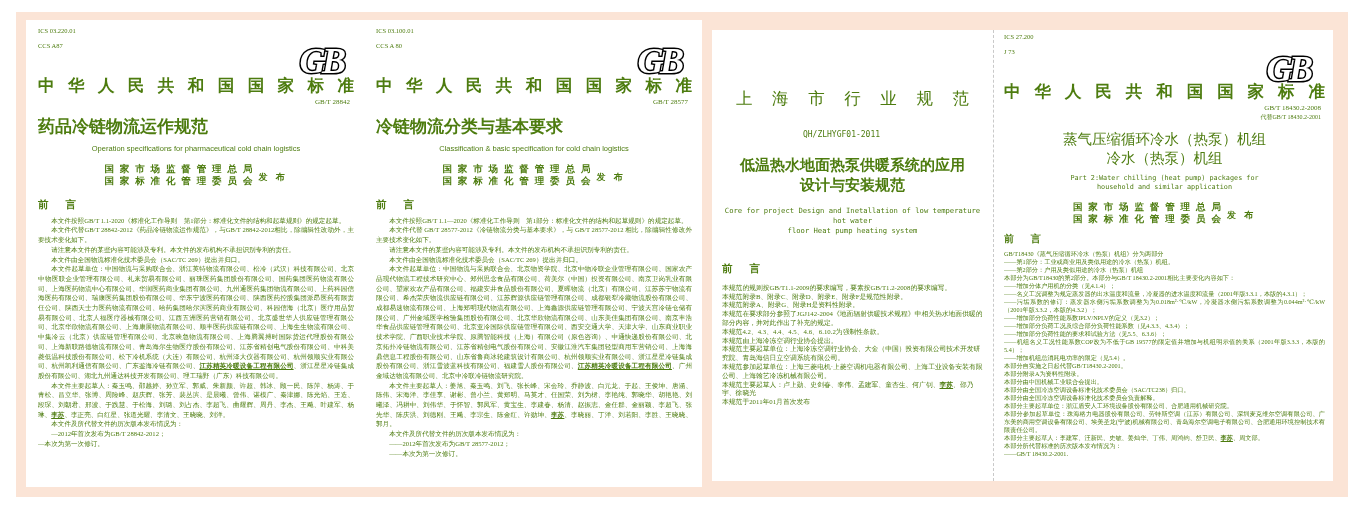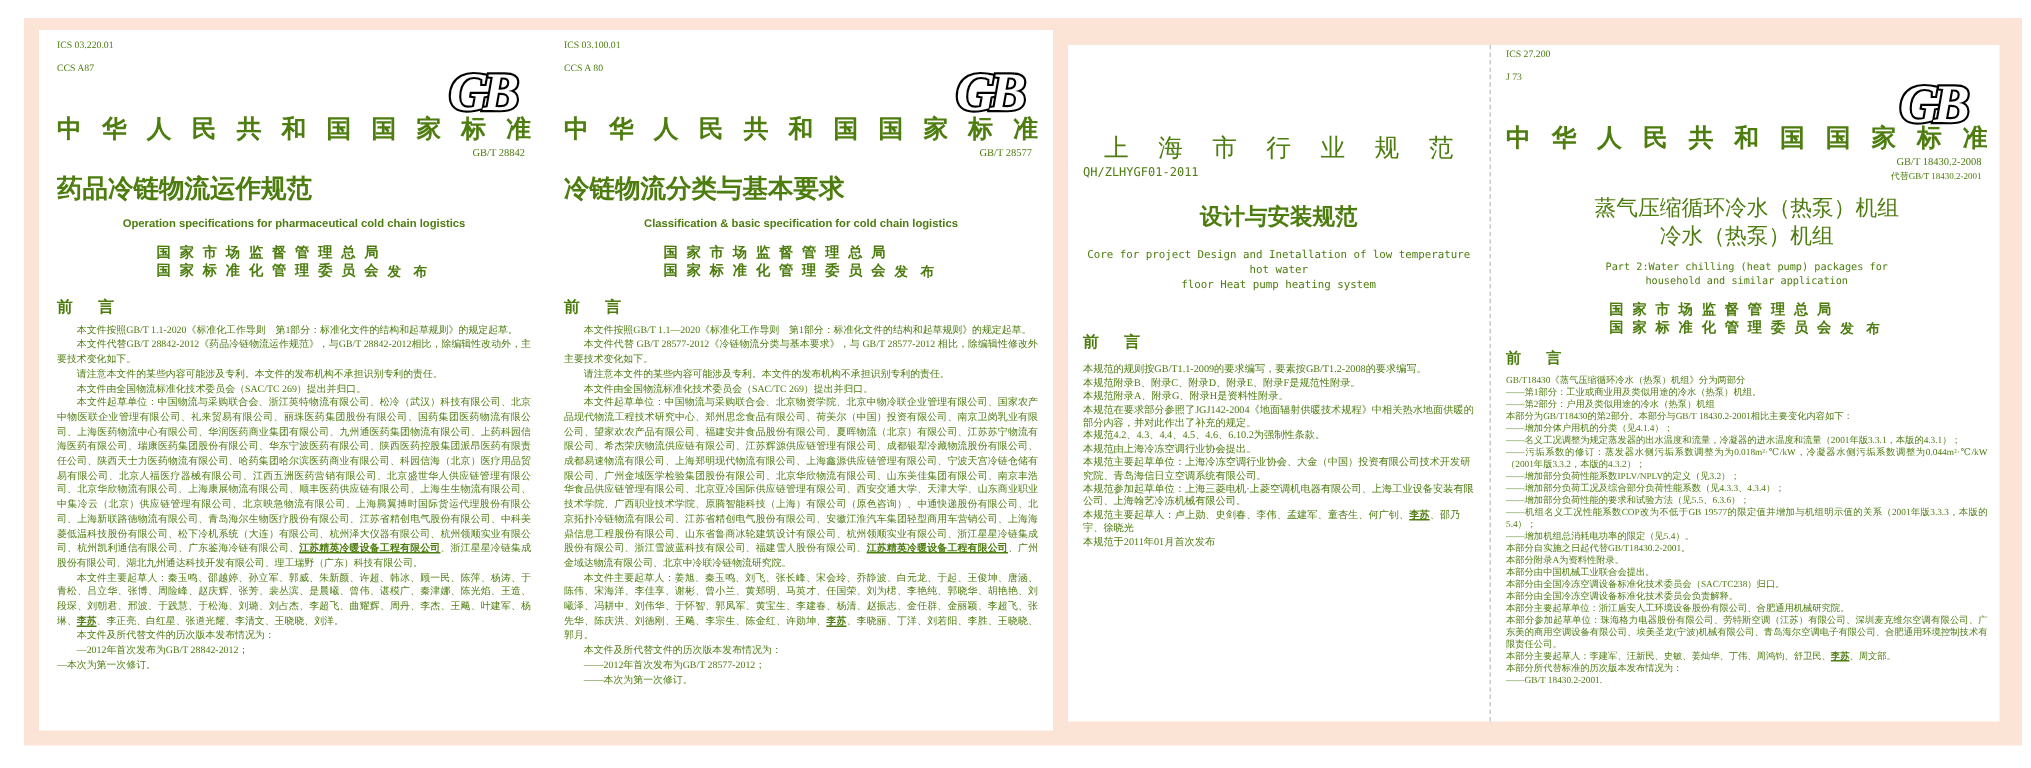--- a/index.html
+++ b/index.html
@@ -21,41 +21,41 @@
               font-weight:bold;font-size:16.5px;text-align:justify;text-align-last:justify;
               letter-spacing:0;line-height:1.15;}
   .std-no{font-family:"Liberation Serif","DejaVu Serif",serif;font-size:7px;text-align:right;
           padding-right:4px;margin-top:2px;}
   .std-replaces{font-family:"Liberation Serif","DejaVu Serif",serif;font-size:6px;text-align:right;
           padding-right:4px;margin-top:1px;}
   .doc-title{margin-top:10px;font-size:17px;font-weight:bold;text-align:left;
              font-family:"DejaVu Sans",sans-serif;line-height:1.25;}
   .doc-title-serif{margin-top:8px;font-size:14.5px;font-weight:normal;text-align:center;
              font-family:"Liberation Serif","DejaVu Serif",serif;line-height:1.3;}
-  .doc-entitle{margin-top:7px;font-size:7.5px;font-weight:bold;text-align:center;
+  .doc-entitle{margin-top:7px;font-size:7.5px;font-weight:normal;text-align:center;
                font-family:"Liberation Sans","DejaVu Sans",sans-serif;line-height:1.3;}
   .doc-entitle-mono{margin-top:6px;font-size:6.8px;text-align:center;
                font-family:"DejaVu Sans Mono",monospace;line-height:1.35;}
-  .pub-block{margin-top:10px;display:flex;justify-content:center;align-items:flex-end;gap:6px;}
+  .pub-block{margin-top:10px;display:flex;justify-content:center;align-items:center;gap:6px;}
   .pub-lines{width:148px;font-family:"Liberation Serif","DejaVu Serif",serif;font-weight:bold;
              font-size:9.5px;line-height:1.25;}
   .pub-lines div{text-align:justify;text-align-last:justify;}
   .pub-issue{font-family:"Liberation Serif","DejaVu Serif",serif;font-weight:bold;font-size:9px;
              letter-spacing:3px;padding-top:3px;}
   .fw-title{text-align:left;font-weight:bold;font-size:10.5px;letter-spacing:7px;
             font-family:Liberation Sans, sans-serif;margin-top:10px;}
   .fw-body{margin-top:4px;font-family:"Liberation Serif","DejaVu Serif",serif;
            font-size:6.6px;line-height:9.7px;text-align:justify;}
   .fw-body p{margin:0;}
   .fw-p.ind{text-indent:2em;}
   .hl{font-weight:bold;text-decoration:underline;}
   .sh-header{margin-top:58px;font-family:"Liberation Serif","DejaVu Serif",serif;
              font-size:16.5px;text-align:justify;text-align-last:justify;padding:0 14px;}
-  .sh-no{font-family:"DejaVu Sans Mono",monospace;font-size:8px;text-align:left;
-         padding-right:22px;margin-top:0;}
+  .sh-no{font-family:"DejaVu Sans Mono",monospace;font-size:8px;text-align:center;
+         padding-right:22px;margin-top:20px;}
   .sh-title{margin-top:16px;font-size:15px;font-weight:bold;text-align:center;
             font-family:"Liberation Serif","DejaVu Serif",serif;line-height:1.35;}
   .sh-entitle{margin-top:10px;font-size:7.2px;text-align:center;
               font-family:"DejaVu Sans Mono",monospace;line-height:1.4;}
   .sh-fw-title{margin-top:26px;}
   .fw-body-sh{font-size:6.8px;line-height:8.8px;text-align:left;margin-top:8px;}
   .fw-body-p4{font-size:6.2px;line-height:8px;margin-top:4px;}
   .p4-fw-title{margin-top:6px;font-size:10px;}
 </style>
 </head>
@@ -132,20 +132,21 @@
         </div>
     </section>
   </div>
 
   <div class="sheet sheet-b">
 
     <section class="panel panel-sh">
       <div class="sh-header">上海市行业规范</div>
       <div class="sh-no">QH/ZLHYGF01-2011</div>
       <div class="sh-title">
+        <div>低温热水地面热泵供暖系统的应用</div>
         <div>设计与安装规范</div>
       </div>
       <div class="sh-entitle">
         <div>Core for project Design and Inetallation of low temperature hot water</div>
         <div>floor Heat pump heating system</div>
       </div>
       <div class="fw-title sh-fw-title">前  言</div>
       <div class="fw-body fw-body-sh">
           <p class="fw-p"><span>本规范的规则按GB/T1.1-2009的要求编写，要素按GB/T1.2-2008的要求编写。</span></p>
           <p class="fw-p"><span>本规范附录B、附录C、附录D、附录E、附录F是规范性附录。</span></p>

